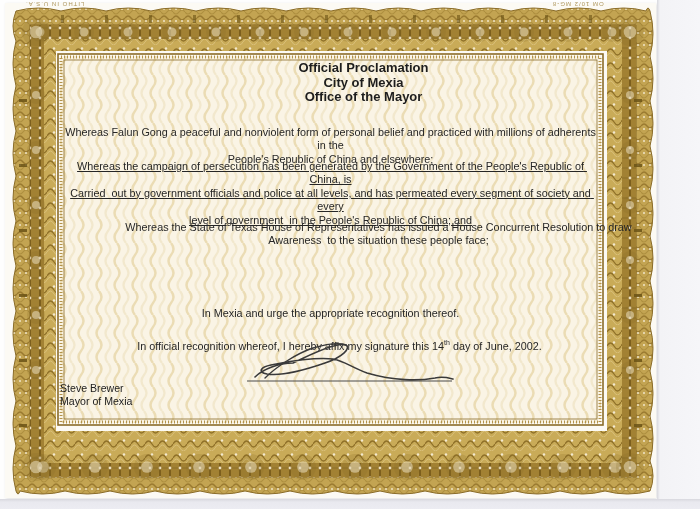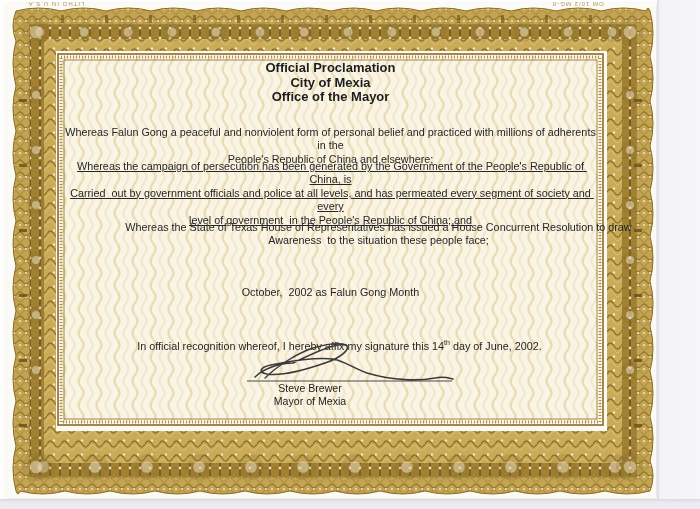--- a/index.html
+++ b/index.html
@@ -13,26 +13,26 @@
   .paper{position:absolute;left:5px;top:3px;width:651px;height:495px;
       background:#fcfaf4;box-shadow:1px 1px 3px rgba(0,0,0,.12);}
   #deco{position:absolute;left:5px;top:3px;width:651px;height:495px;}
   .printer-mark{position:absolute;font-size:6px;letter-spacing:1px;color:#9a7c35;
       opacity:.8;transform:rotate(180deg);transform-origin:center;filter:blur(.3px);}
   .pm-left{left:25px;top:1px;}
   .pm-right{left:552px;top:1px;}
   .content{position:absolute;left:60px;top:0;width:541px;height:509px;color:#262626;}
   .para{position:absolute;left:0;width:100%;text-align:center;white-space:pre-wrap;
       font-size:10.8px;line-height:13.4px;margin:0;}
-  .title{top:61px;font-size:13px;line-height:14.6px;font-weight:600;color:#1d1d1d;}
+  .title{top:61px;font-size:13px;line-height:14.6px;font-weight:600;color:#1d1d1d;margin-left:33px;}
   .p1{top:126px;} .p2{top:160px;text-decoration:underline;} .p3{top:201px;} .p4{top:221px;margin-left:48px;}
   .p5{top:266px;} .p6{top:286px;} .p7{top:307px;} .p8{top:327px;}
   .p8 sup{font-size:7px;vertical-align:super;line-height:0;}
   .sig-art{position:absolute;left:175px;top:338px;width:230px;height:48px;}
-  .sig-names{position:absolute;left:0;top:382px;width:500px;text-align:center;
+  .sig-names{position:absolute;left:0;top:382px;width:500px;text-align:left;
       white-space:pre-wrap;font-size:10.6px;line-height:12.6px;color:#222;}
 </style>
 </head>
 <body>
 
 <div class="scan">
 
   <div class="paper"></div>
 
   <svg id="deco" viewBox="0 0 651 495" aria-hidden="true">
@@ -189,21 +189,21 @@
     <div class="para title">Official Proclamation
 City of Mexia
 Office of the Mayor</div>
     <div class="para p1">Whereas Falun Gong a peaceful and nonviolent form of personal belief and practiced with millions of adherents in the
 People's Republic of China and elsewhere;</div>
     <div class="para p2">Whereas the campaign of persecution has been generated by the Government of the People's Republic of China, is
 Carried  out by government officials and police at all levels, and has permeated every segment of society and every
 level of government  in the People's Republic of China; and</div>
     <div class="para p4">Whereas the State of Texas House of Representatives has issued a House Concurrent Resolution to draw
 Awareness  to the situation these people face;</div>
-    <div class="para p6">October,  2002 as Falun Gong Month</div>
+    <div class="para p7">In Mexia and urge the appropriate recognition thereof.</div>
     <div class="para p8">
       <span>In official recognition whereof, I hereby affix my signature this 14</span><sup>th</sup><span> day of June, 2002.</span>
     </div>
 
     <svg class="sig-art" viewBox="0 0 230 48" aria-hidden="true">
       <line x1="12" y1="43" x2="217" y2="43" stroke="#4a4a4a" stroke-width="1.2"></line>
       <path d="M20,39 C28,31 44,25 58,25 C84,12 104,4 111,7 C116,10 108,19 90,25
                C64,34 44,38 32,36 C22,34 26,29 36,27 C54,23 82,19 98,21
                C109,23 116,29 132,35 C159,43 184,43 200,40 C208,38 214,40 218,41" fill="none" stroke="#3a3a3a" stroke-width="1.6" stroke-linecap="round"></path>
       <path d="M30,40 C40,30 60,16 78,10 C92,6 104,4 111,7" fill="none" stroke="#3a3a3a" stroke-width="1.4" stroke-linecap="round"></path>

